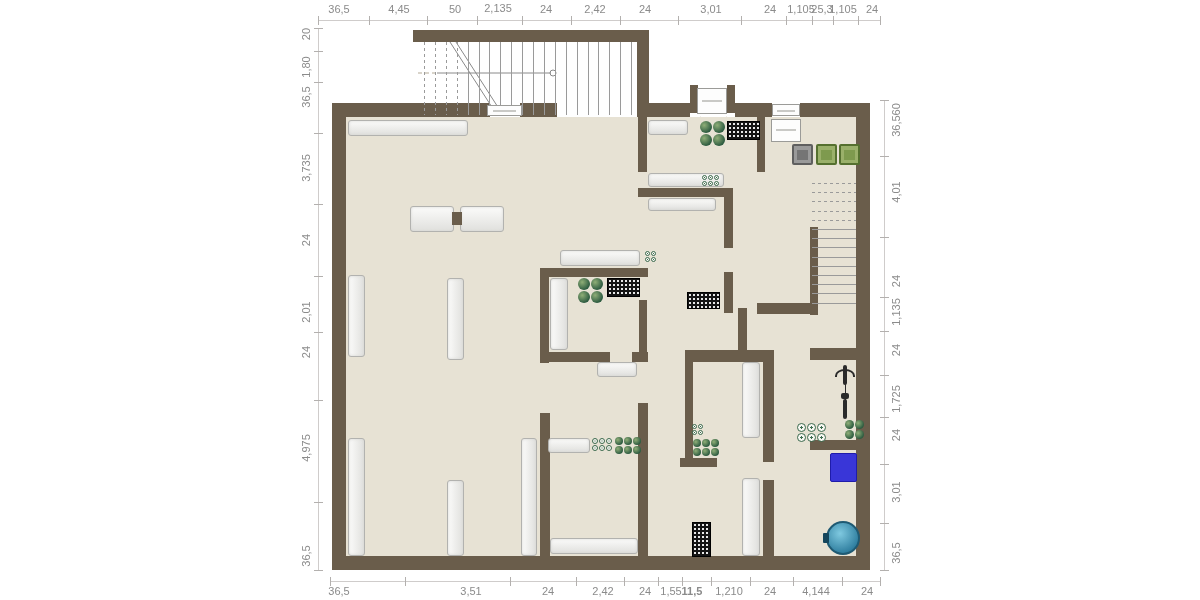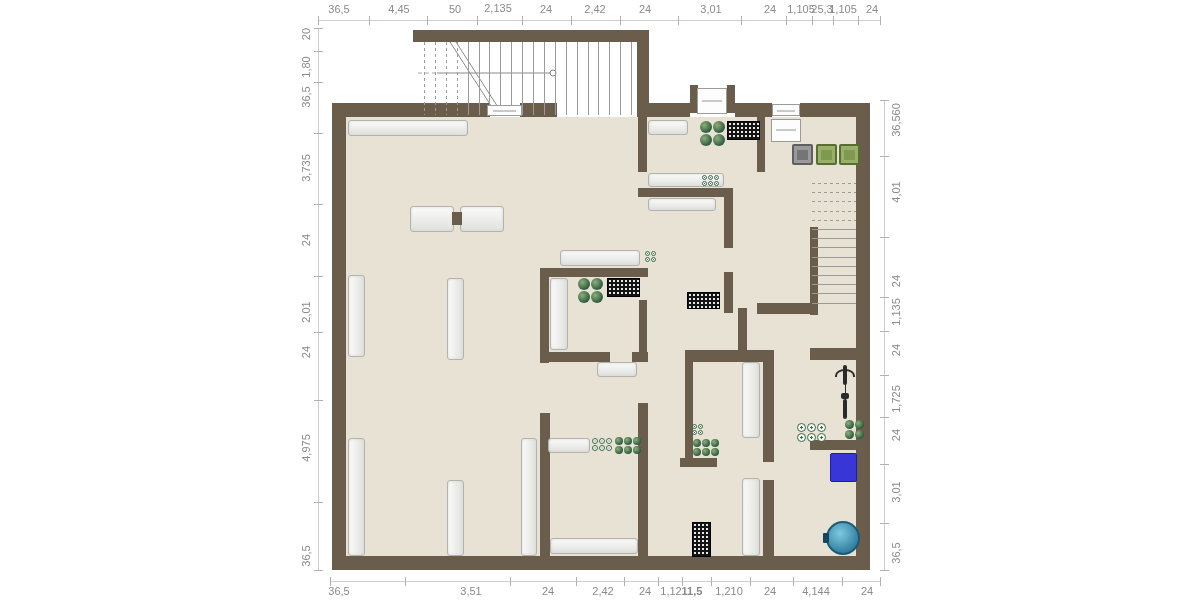--- a/index.html
+++ b/index.html
@@ -274,21 +274,21 @@
     <div class="tick" style="left: 681.5px; top: 577px; width: 1px; height: 9px;"></div>
     <div class="tick" style="left: 710.5px; top: 577px; width: 1px; height: 9px;"></div>
     <div class="tick" style="left: 749.5px; top: 577px; width: 1px; height: 9px;"></div>
     <div class="tick" style="left: 793px; top: 577px; width: 1px; height: 9px;"></div>
     <div class="tick" style="left: 841.5px; top: 577px; width: 1px; height: 9px;"></div>
     <div class="dim-label" style="left: 339px; top: 585px; transform: translateX(-50%);">36,5</div>
     <div class="dim-label" style="left: 471px; top: 585px; transform: translateX(-50%);">3,51</div>
     <div class="dim-label" style="left: 548px; top: 585px; transform: translateX(-50%);">24</div>
     <div class="dim-label" style="left: 603px; top: 585px; transform: translateX(-50%);">2,42</div>
     <div class="dim-label" style="left: 645px; top: 585px; transform: translateX(-50%);">24</div>
-    <div class="dim-label" style="left: 671px; top: 585px; transform: translateX(-50%);">1,12</div>
+    <div class="dim-label" style="left: 671px; top: 585px; transform: translateX(-50%);">1,55</div>
     <div class="dim-label" style="left: 692px; top: 585px; transform: translateX(-50%); font-weight: bold;">11,5</div>
     <div class="dim-label" style="left: 729px; top: 585px; transform: translateX(-50%);">1,210</div>
     <div class="dim-label" style="left: 770px; top: 585px; transform: translateX(-50%);">24</div>
     <div class="dim-label" style="left: 816px; top: 585px; transform: translateX(-50%);">4,144</div>
     <div class="dim-label" style="left: 867px; top: 585px; transform: translateX(-50%);">24</div>
     <div class="dim-line" style="left: 318px; top: 28px; width: 1px; height: 542px;"></div>
     <div class="tick" style="left: 314px; top: 28px; width: 9px; height: 1px;"></div>
     <div class="tick" style="left: 314px; top: 570px; width: 9px; height: 1px;"></div>
     <div class="tick" style="left: 314px; top: 50.5px; width: 9px; height: 1px;"></div>
     <div class="tick" style="left: 314px; top: 82px; width: 9px; height: 1px;"></div>

